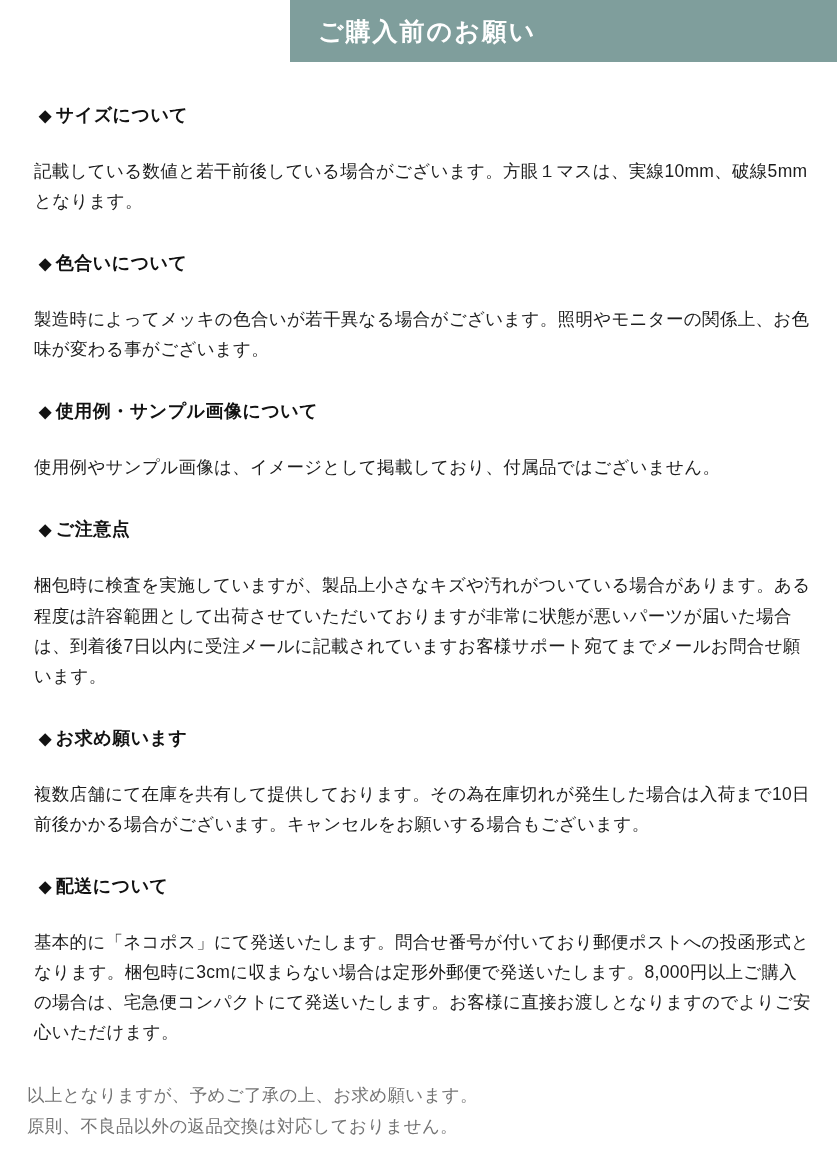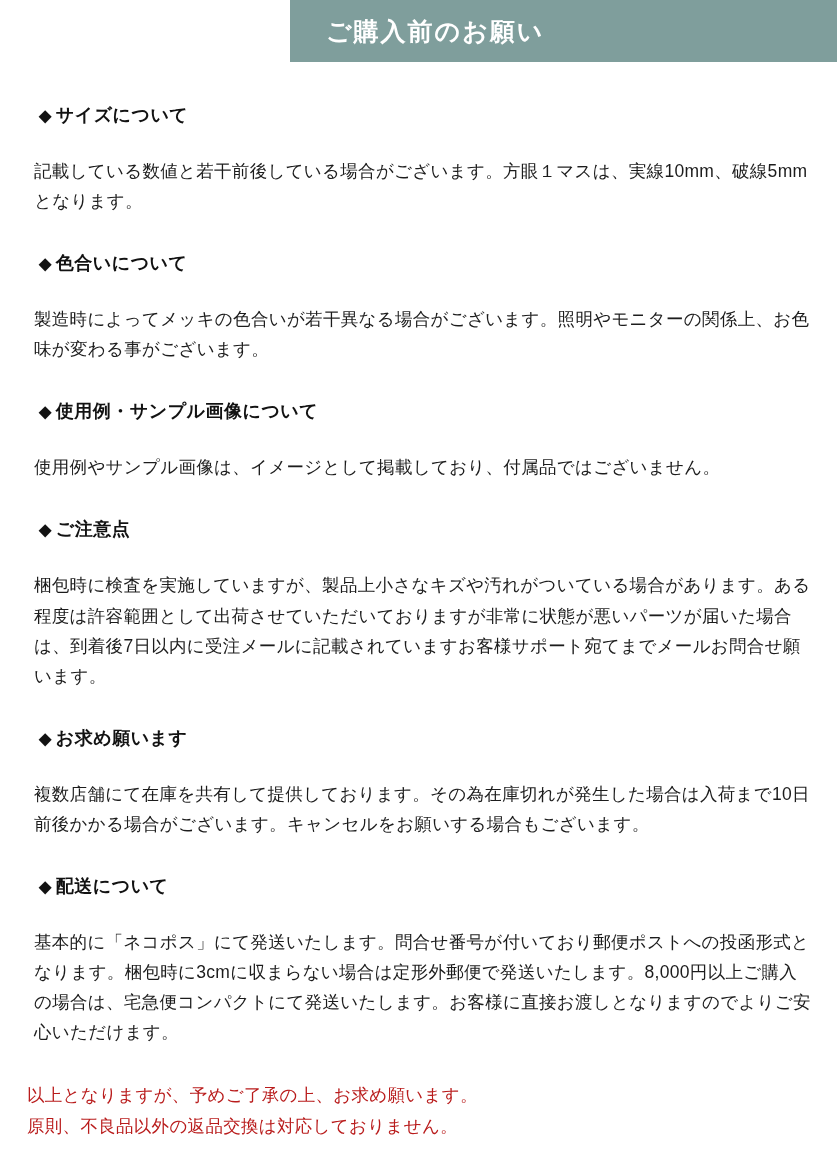--- a/index.html
+++ b/index.html
@@ -46,21 +46,20 @@
     display: flex;
     align-items: center;
   }
   .header-title {
     color: #ffffff;
     font-size: 25px;
     font-weight: bold;
     letter-spacing: 2px;
     padding-left: 28px;
     line-height: 62px;
-    margin-left: 8px;
   }
   .content {
     position: absolute;
     left: 0;
     top: 62px;
     width: 837px;
     padding: 7px;
   }
   .section {
     padding: 0 18px 0 18px;
@@ -86,21 +85,21 @@
     padding: 0 4px 0 2px;
     letter-spacing: 0.3px;
   }
   .sp-1 { height: 34px; }
   .sp-2 { height: 22px; }
   .sp-3 { height: 28px; }
   .sp-4 { height: 26px; }
   .closing {
     font-size: 17.5px;
     line-height: 1.72;
-    color: #b91c1c;
+    color: #737373;
     padding: 0 4px 0 2px;
     letter-spacing: 0.3px;
   }
   .closing-line { margin: 0; }
 </style>
 </head>
 <body>
 
 <div class="page">
 

